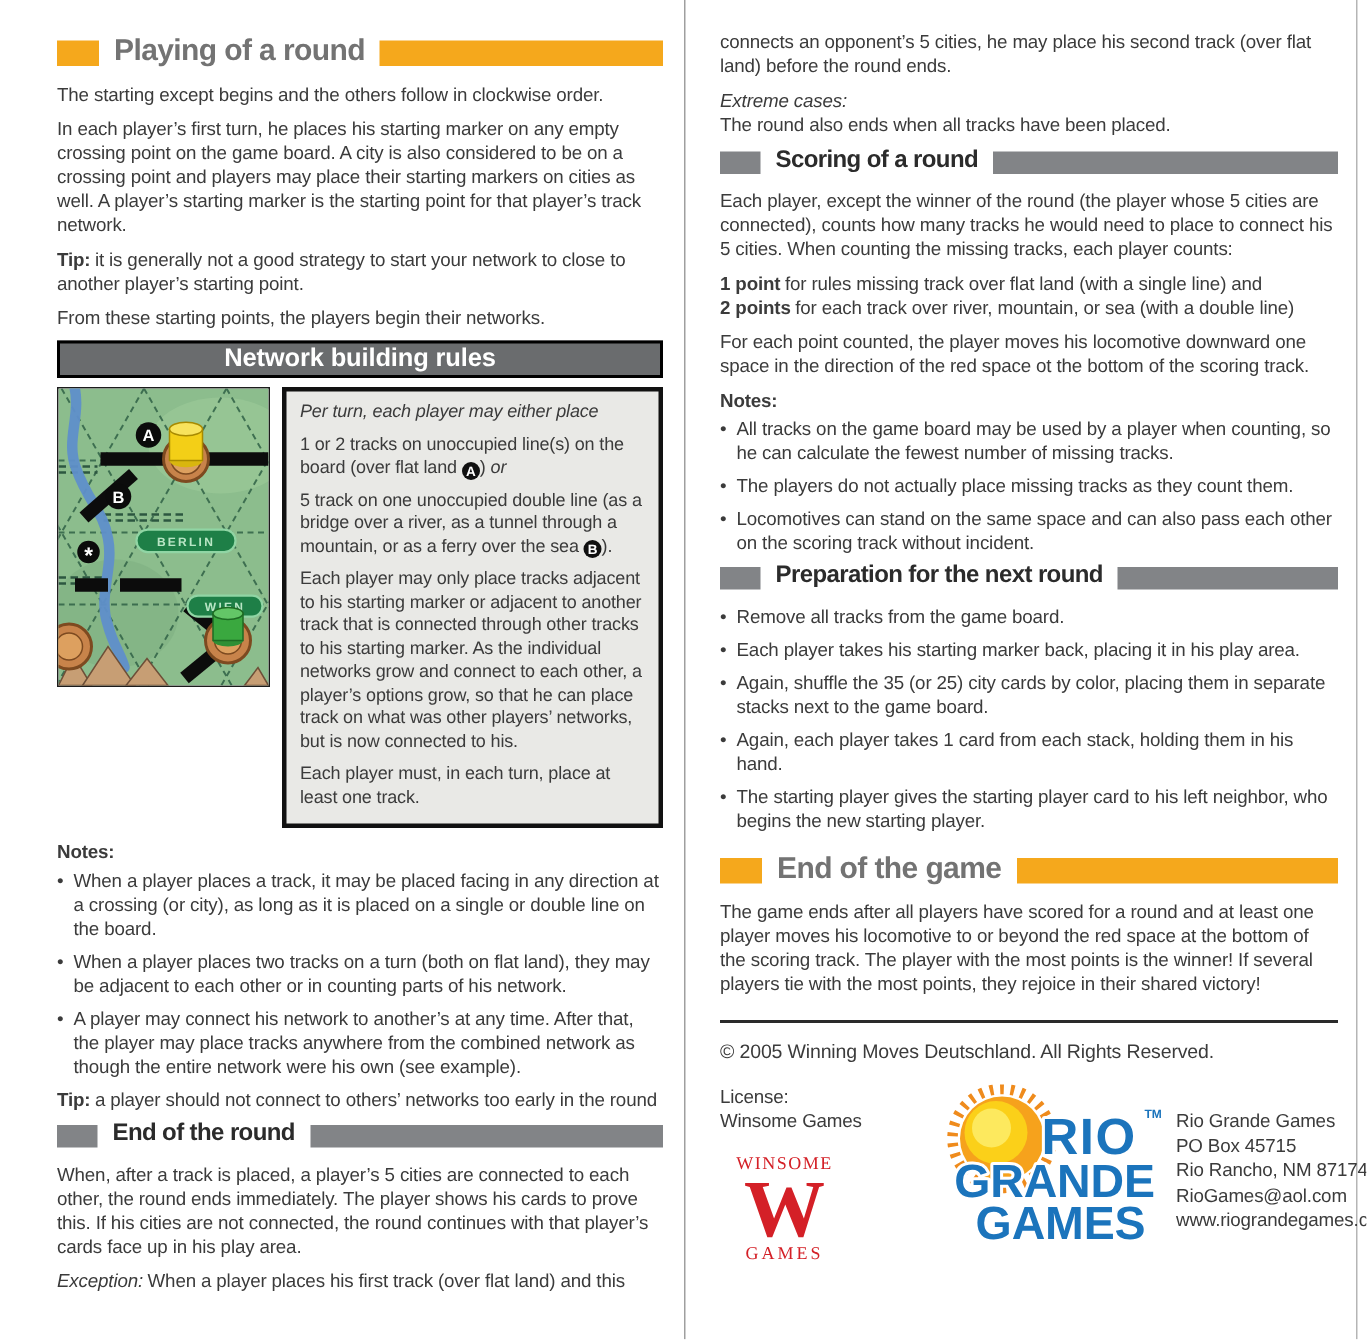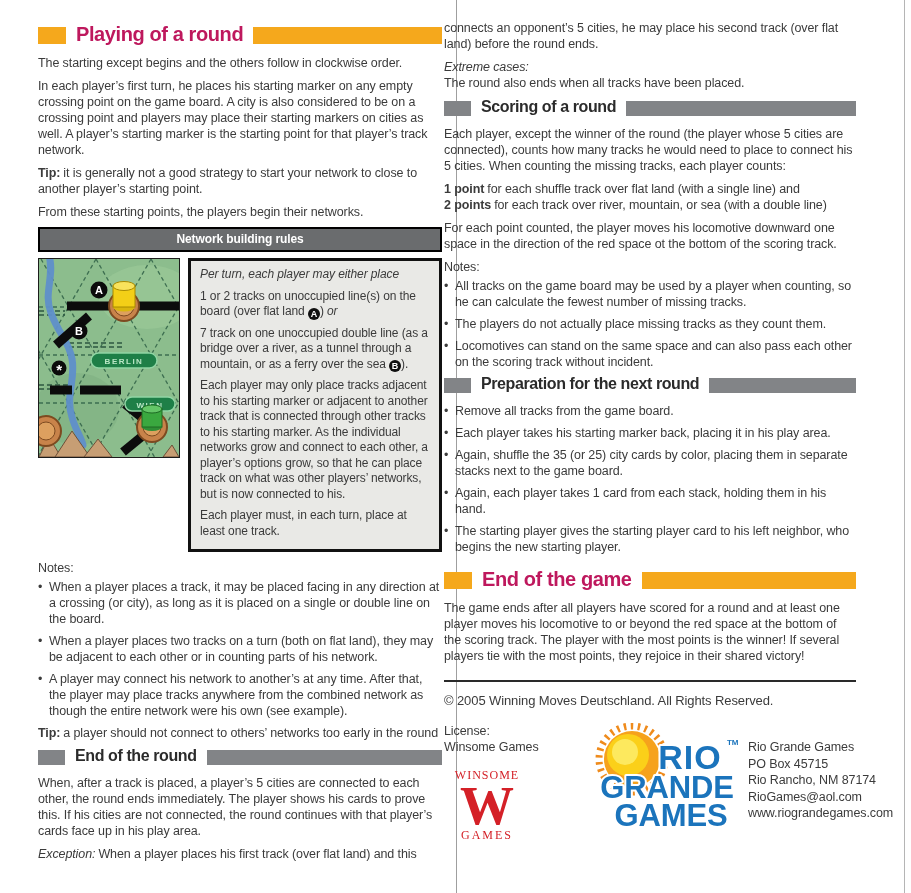--- a/index.html
+++ b/index.html
@@ -6,44 +6,44 @@
   .page {
     position:relative; width:911px; height:893px; overflow:hidden; background:#fff;
     font-family:"Liberation Sans", sans-serif; color:var(--text-dark,#3b3b3b);
     font-size:12.5px; line-height:16px; letter-spacing:-0.1px;
   }
   .vline { position:absolute; top:0; bottom:0; width:1px; background:#9f9f9f; }
   .vline.mid { left:456px; }
   .vline.edge { left:904px; background:#b5b5b5; }
   .col { position:absolute; top:20px; }
   .col-left  { left:38px;  width:404px; }
-  .col-right { left:444px; width:412px; }
+  .col-right { left:480px; width:412px; }
 
   
   .heading { display:flex; align-items:center; gap:10px; margin:4px 0 9px; }
   .hsq  { flex:none; }
   .hbar { flex:1; }
   .htitle { font-weight:bold; white-space:nowrap; letter-spacing:-0.4px; line-height:1; padding-bottom:2px; }
   .heading.major .hsq  { width:28px; height:17px; background:var(--accent-orange); }
   .heading.major .hbar { height:17px; background:var(--accent-orange); }
-  .heading.major .htitle { font-size:20px; color:#be185d; }
+  .heading.major .htitle { font-size:20px; color:#737373; }
   .heading.minor .hsq  { width:27px; height:15px; background:var(--bar-gray); }
   .heading.minor .hbar { height:15px; background:var(--bar-gray); }
   .heading.minor .htitle { font-size:16px; color:#2b2b2b; }
 
   p.t { margin:0 0 7px 0; }
   .lbl { margin-right:3px; }
-  .notes-label { font-weight:normal; margin:2px 0 3px 0; }
+  .notes-label { font-weight:bold; margin:2px 0 3px 0; }
   .bullet { position:relative; padding-left:11px; margin:0 0 6px 0; }
   .bullet::before { content:"•"; position:absolute; left:0; top:0; }
 
   
   .netbar {
     background:var(--netbar-gray); border:2px solid #000; color:#fff;
-    font-weight:bold; text-align:center; font-size:12px; padding:2px 0 3px;
+    font-weight:bold; text-align:center; font-size:17px; padding:2px 0 3px;
     margin:4px 0 6px 0;
   }
   .build-row { display:flex; gap:8px; align-items:stretch; margin-bottom:8px; }
   .board { width:140px; height:198px; flex:none; border:1px solid #1c1c1c; display:block; }
   .panel {
     flex:1; background:var(--panel-gray); border:3px solid #111;
     padding:6px 9px 4px; font-size:12px; line-height:15.5px; letter-spacing:-0.1px;
   }
   .panel p { margin:0 0 6px 0; }
   .badge {
@@ -168,21 +168,21 @@
           <circle cx="20" cy="109" r="7.5" fill="#0b0b0b"></circle>
           <text x="20" y="116" text-anchor="middle" font-size="15" font-weight="bold" fill="#fff">*</text>
         </g>
       </svg>
 
       <div class="panel">
         <p><i>Per turn, each player may either place</i></p>
         <p><span>1 or 2 tracks on unoccupied line(s) on the board (over flat land</span>
           <span class="badge">A</span><span>)</span>
           <i>or</i></p>
-        <p><span>7 track on one unoccupied double line (as a bridge over a river, as a tunnel through a mountain, or as a ferry over the sea</span>
+        <p><span>5 track on one unoccupied double line (as a bridge over a river, as a tunnel through a mountain, or as a ferry over the sea</span>
           <span class="badge">B</span><span>).</span></p>
         <p>Each player may only place tracks adjacent to his starting marker or adjacent to another track that is connected through other tracks to his starting marker. As the individual networks grow and connect to each other, a player’s options grow, so that he can place track on what was other players’ networks, but is now connected to his.</p>
         <p>Each player must, in each turn, place at least one track.</p>
       </div>
     </div>
 
     <div class="notes-label">Notes:</div>
     <div class="bullet">When a player places a track, it may be placed facing in any direction at a crossing (or city), as long as it is placed on a single or double line on the board.</div>
     <div class="bullet">When a player places two tracks on a turn (both on flat land), they may be adjacent to each other or in counting parts of his network.</div>
     <div class="bullet">A player may connect his network to another’s at any time. After that, the player may place tracks anywhere from the combined network as though the entire network were his own (see example).</div>
@@ -206,21 +206,21 @@
       <span>The round also ends when all tracks have been placed.</span></p>
 
     <div class="heading minor">
       <div class="hsq"></div>
       <div class="htitle">Scoring of a round</div>
       <div class="hbar"></div>
     </div>
 
     <p class="t">Each player, except the winner of the round (the player whose 5 cities are connected), counts how many tracks he would need to place to connect his 5 cities. When counting the missing tracks, each player counts:</p>
     <p class="t">
-      <b class="lbl">1 point</b><span>for each shuffle track over flat land (with a single line) and</span><br>
+      <b class="lbl">1 point</b><span>for rules missing track over flat land (with a single line) and</span><br>
       <b class="lbl">2 points</b><span>for each track over river, mountain, or sea (with a double line)</span>
     </p>
     <p class="t">For each point counted, the player moves his locomotive downward one space in the direction of the red space ot the bottom of the scoring track.</p>
 
     <div class="notes-label">Notes:</div>
     <div class="bullet">All tracks on the game board may be used by a player when counting, so he can calculate the fewest number of missing tracks.</div>
     <div class="bullet">The players do not actually place missing tracks as they count them.</div>
     <div class="bullet">Locomotives can stand on the same space and can also pass each other on the scoring track without incident.</div>
 
     <div class="heading minor" style="">

